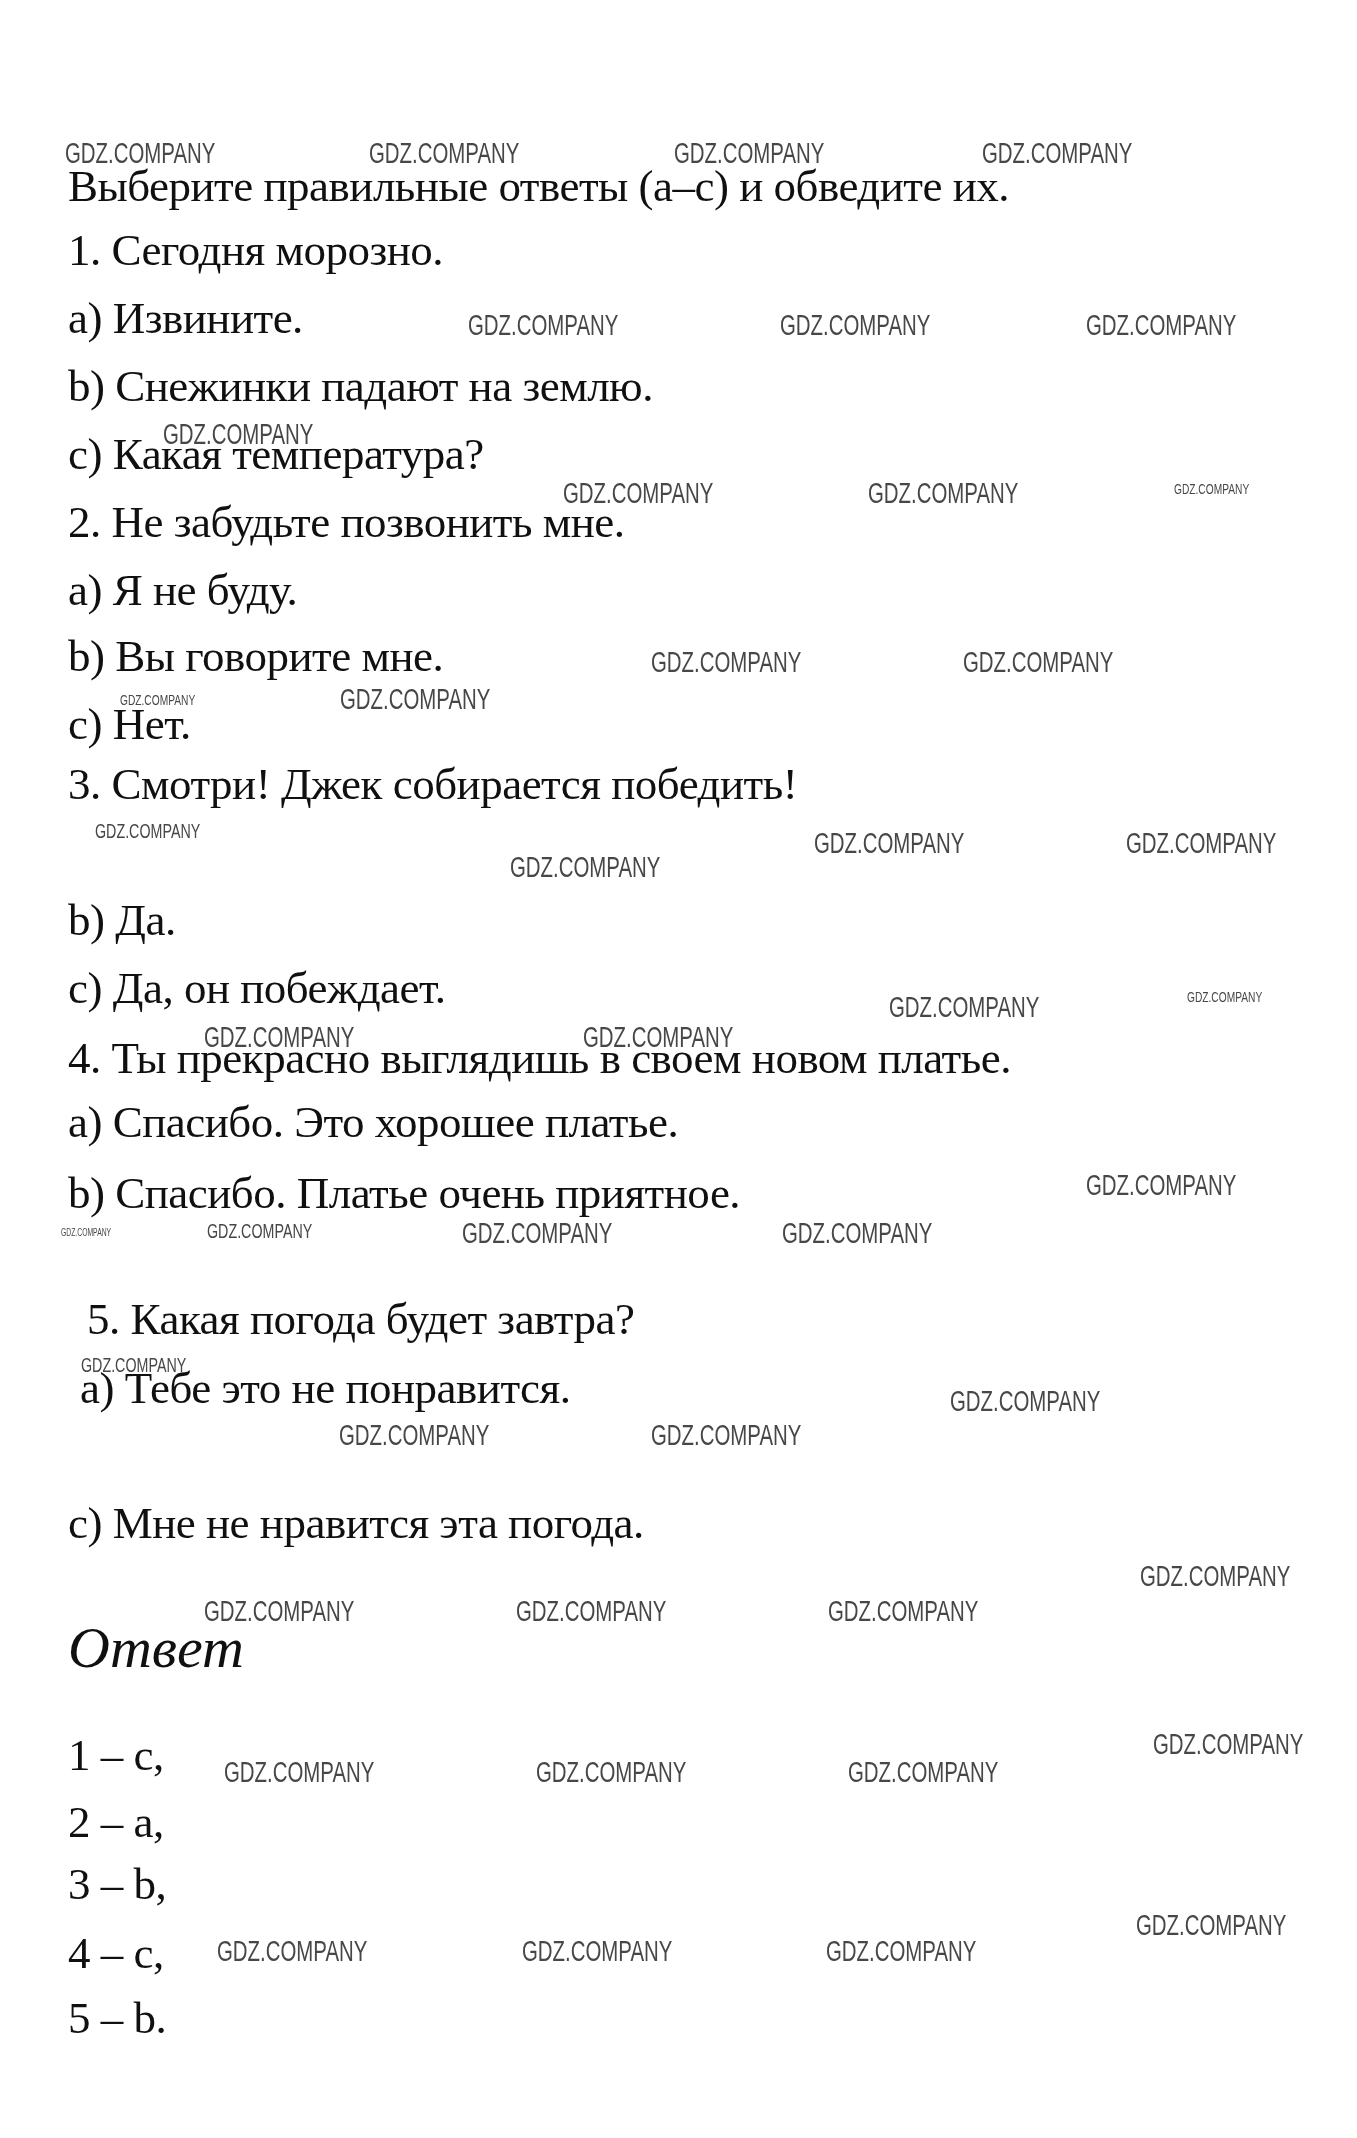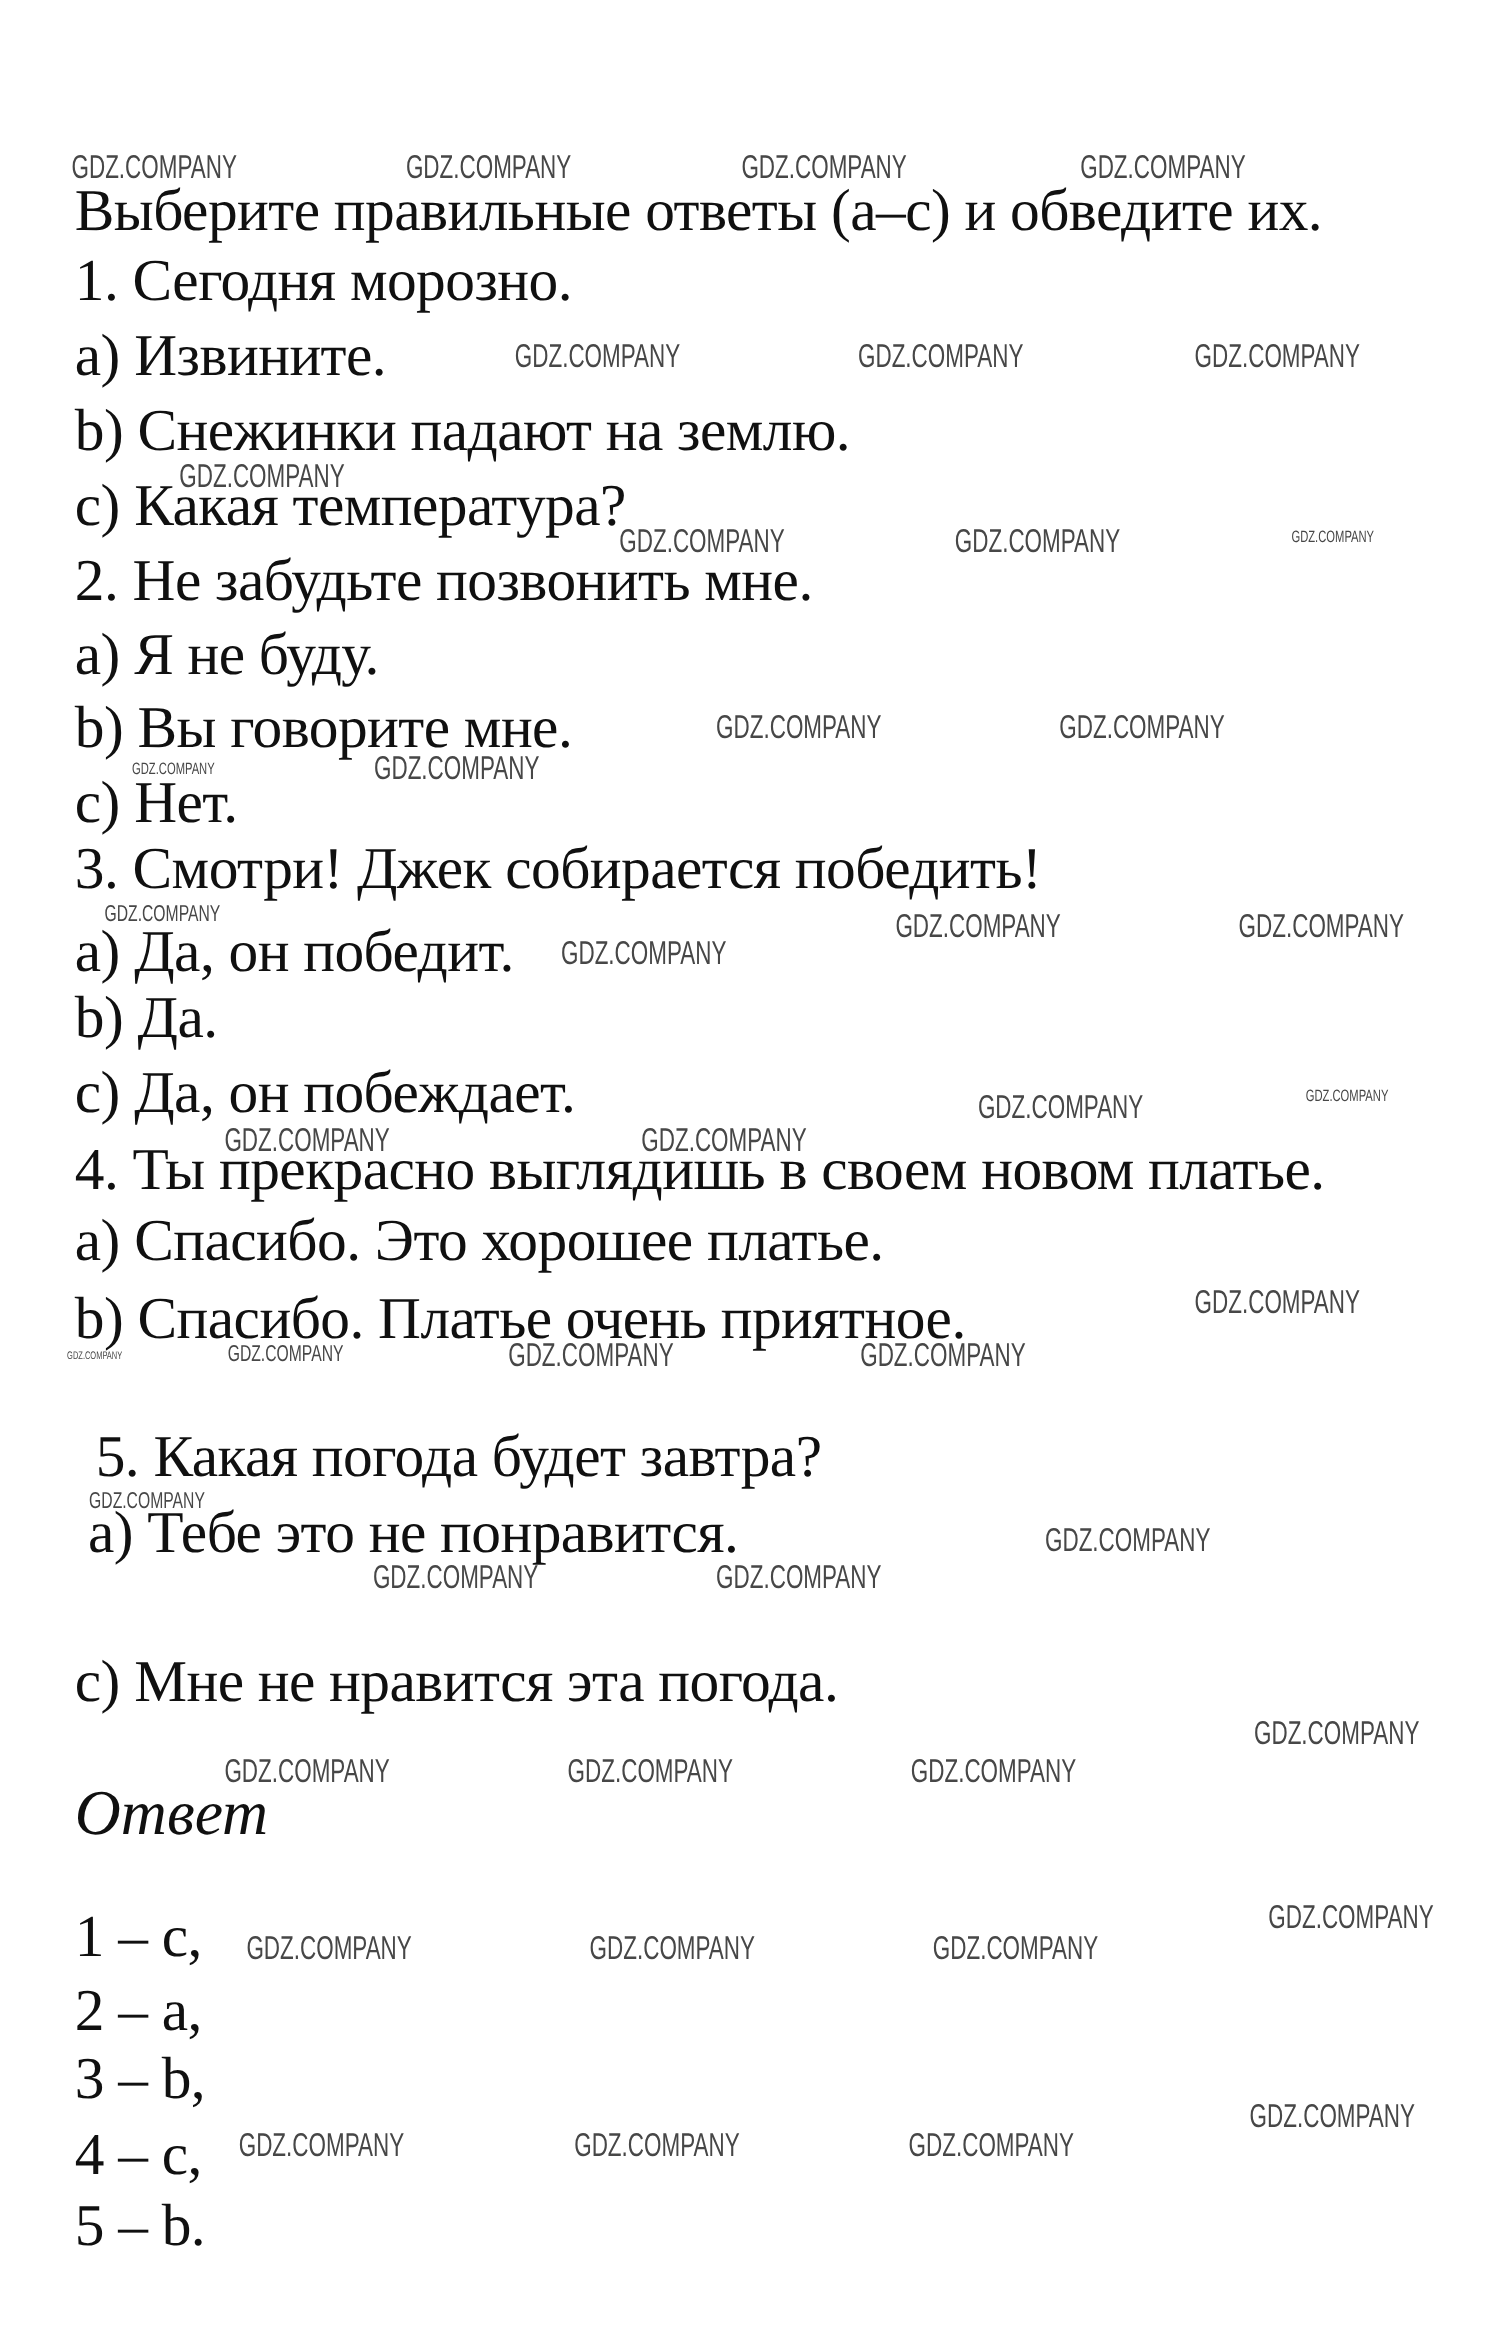--- a/index.html
+++ b/index.html
@@ -11,21 +11,21 @@
     position: relative;
     width: 1357px;
     height: 2138px;
     background: #ffffff;
     overflow: hidden;
     font-family: "Liberation Serif", serif;
     color: #111111;
   }
   .line {
     position: absolute;
-    font-size: 54px;
+    font-size: 45px;
     line-height: 1;
     white-space: nowrap;
     letter-spacing: -0.5px;
     color: #101010;
   }
   .heading {
     font-style: italic;
     font-size: 58px;
     letter-spacing: 0;
   }
@@ -56,21 +56,20 @@
   <div class="line" style="left:68px; top:296px;">a) Извините.</div>
   <div class="line" style="left:68px; top:364px;">b) Снежинки падают на землю.</div>
   <div class="line" style="left:68px; top:432px;">c) Какая температура?</div>
 
   <div class="line" style="left:68px; top:500px;">2. Не забудьте позвонить мне.</div>
   <div class="line" style="left:68px; top:568px;">a) Я не буду.</div>
   <div class="line" style="left:68px; top:634px;">b) Вы говорите мне.</div>
   <div class="line" style="left:68px; top:702px;">c) Нет.</div>
 
   <div class="line" style="left:68px; top:762px;">3. Смотри! Джек собирается победить!</div>
-  <div class="line" style="left:68px; top:838px;">a) Да, он победит.</div>
   <div class="line" style="left:68px; top:898px;">b) Да.</div>
   <div class="line" style="left:68px; top:966px;">c) Да, он побеждает.</div>
 
   <div class="line" style="left:68px; top:1036px;">4. Ты прекрасно выглядишь в своем новом платье.</div>
   <div class="line" style="left:68px; top:1100px;">a) Спасибо. Это хорошее платье.</div>
   <div class="line" style="left:68px; top:1171px;">b) Спасибо. Платье очень приятное.</div>
 
   <div class="line" style="left:68px; top:1297px;margin-left:19px;">5. Какая погода будет завтра?</div>
   <div class="line" style="left:80px; top:1366px;">a) Тебе это не понравится.</div>
   <div class="line" style="left:68px; top:1501px;">c) Мне не нравится эта погода.</div>

